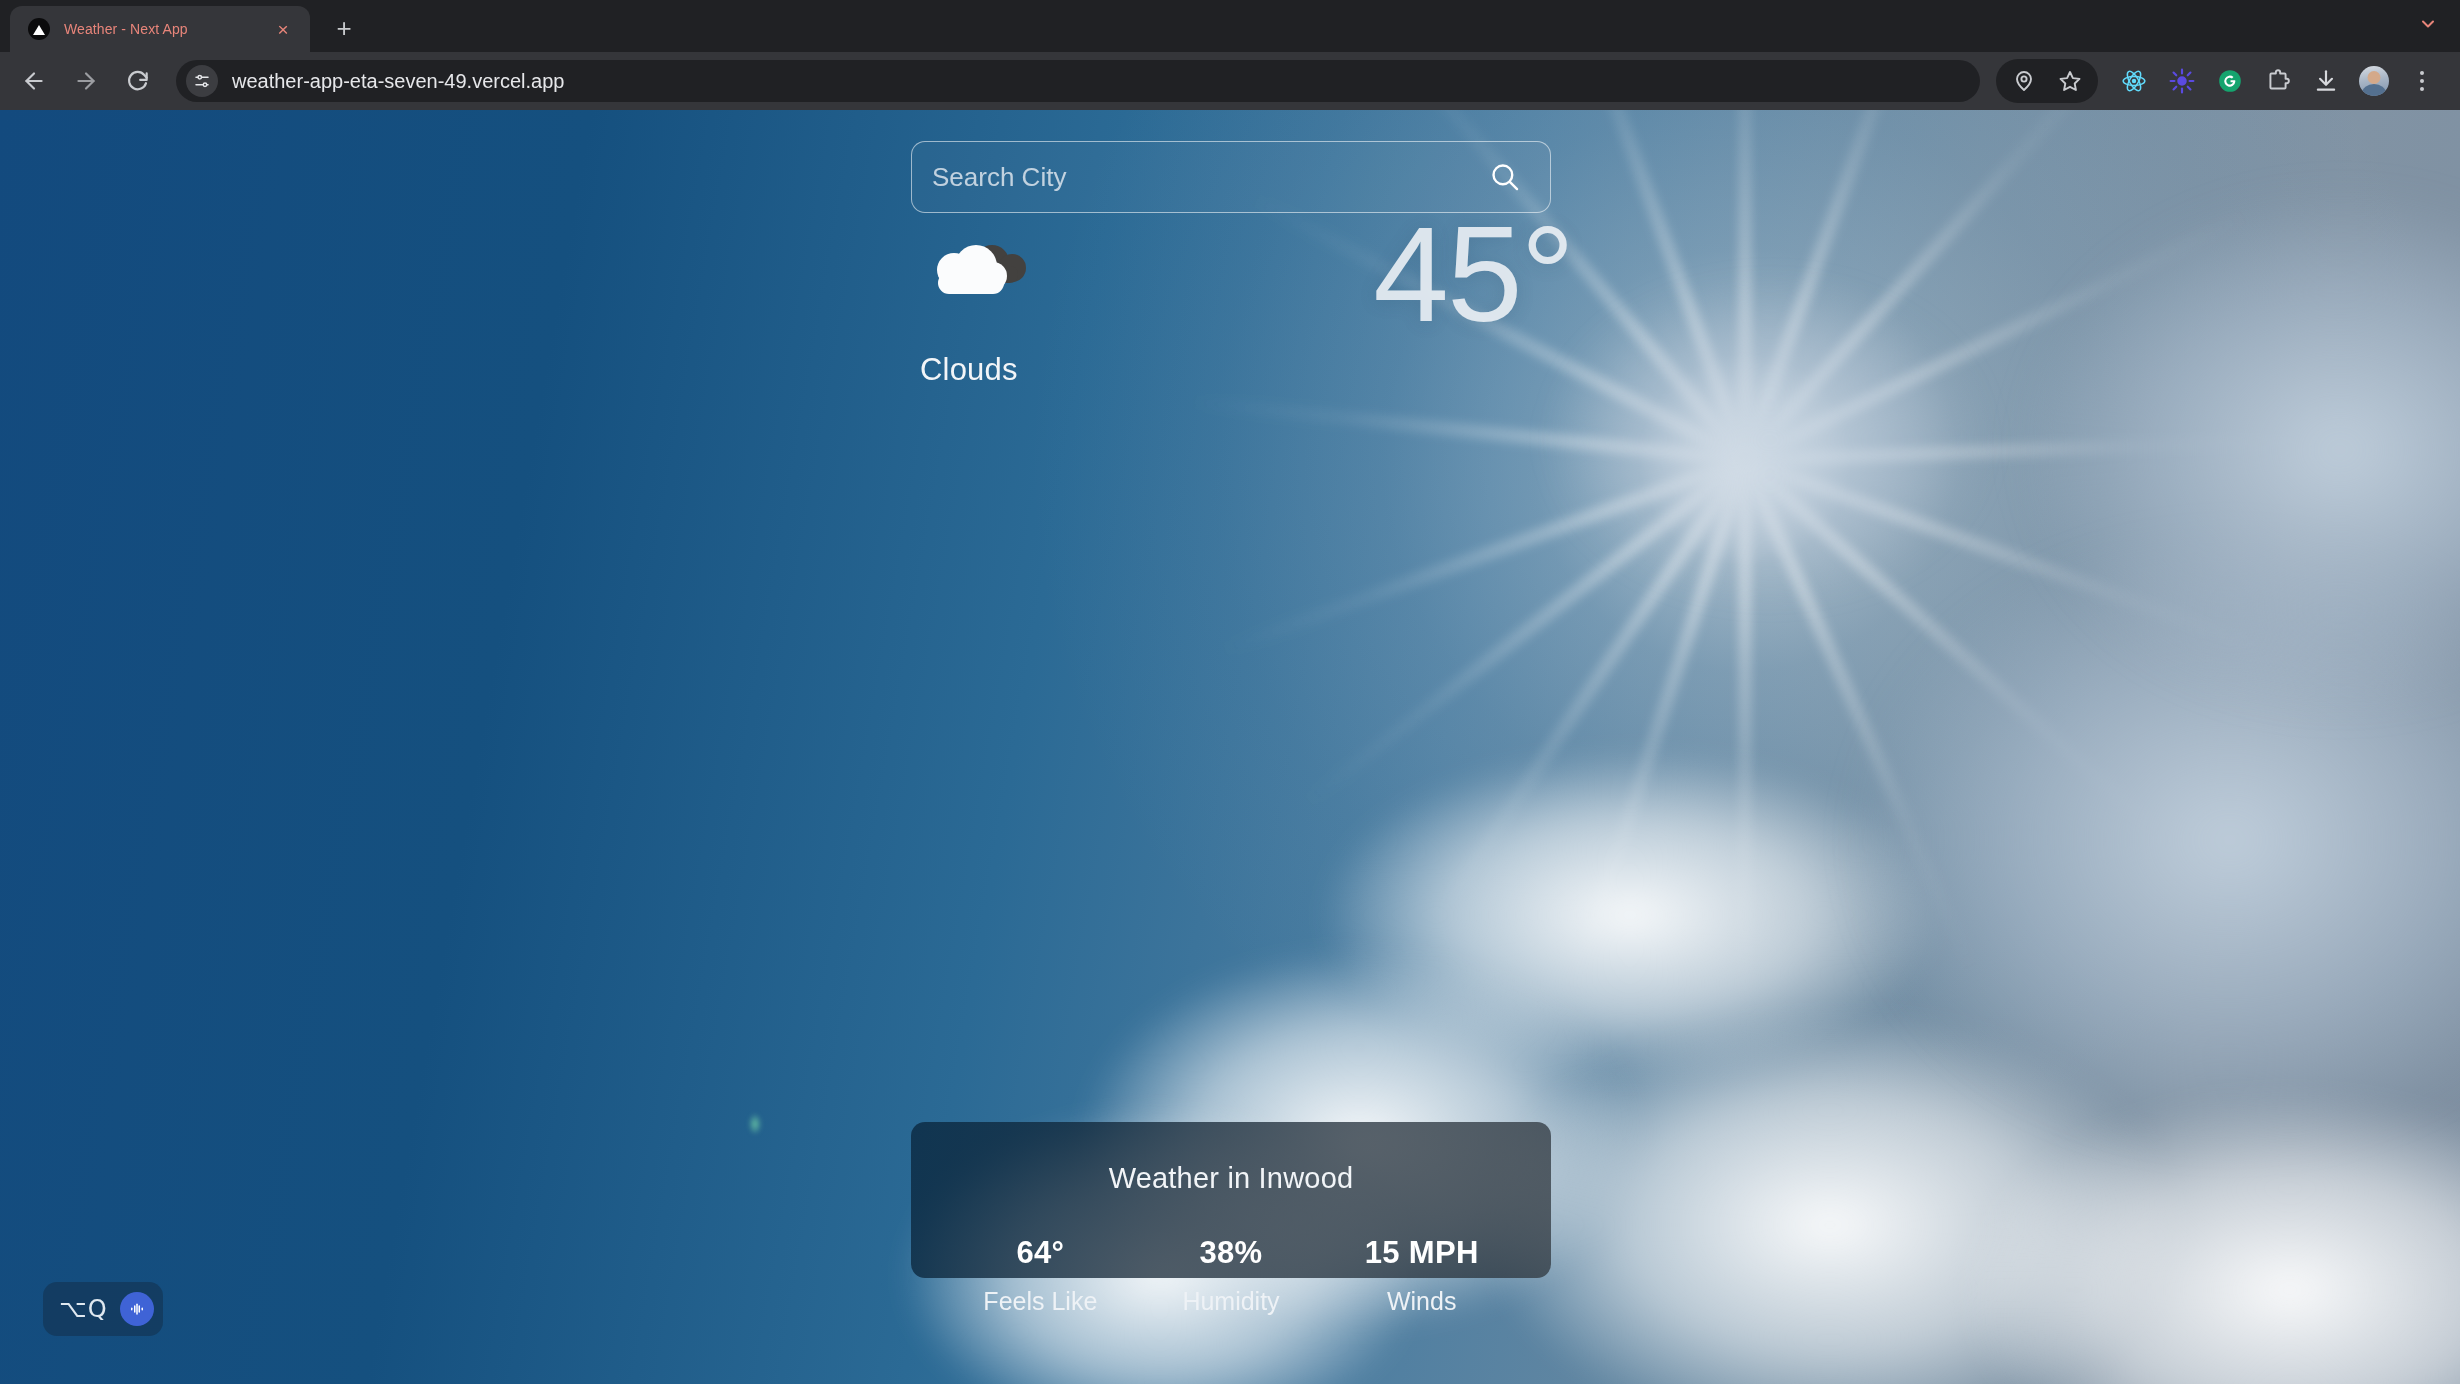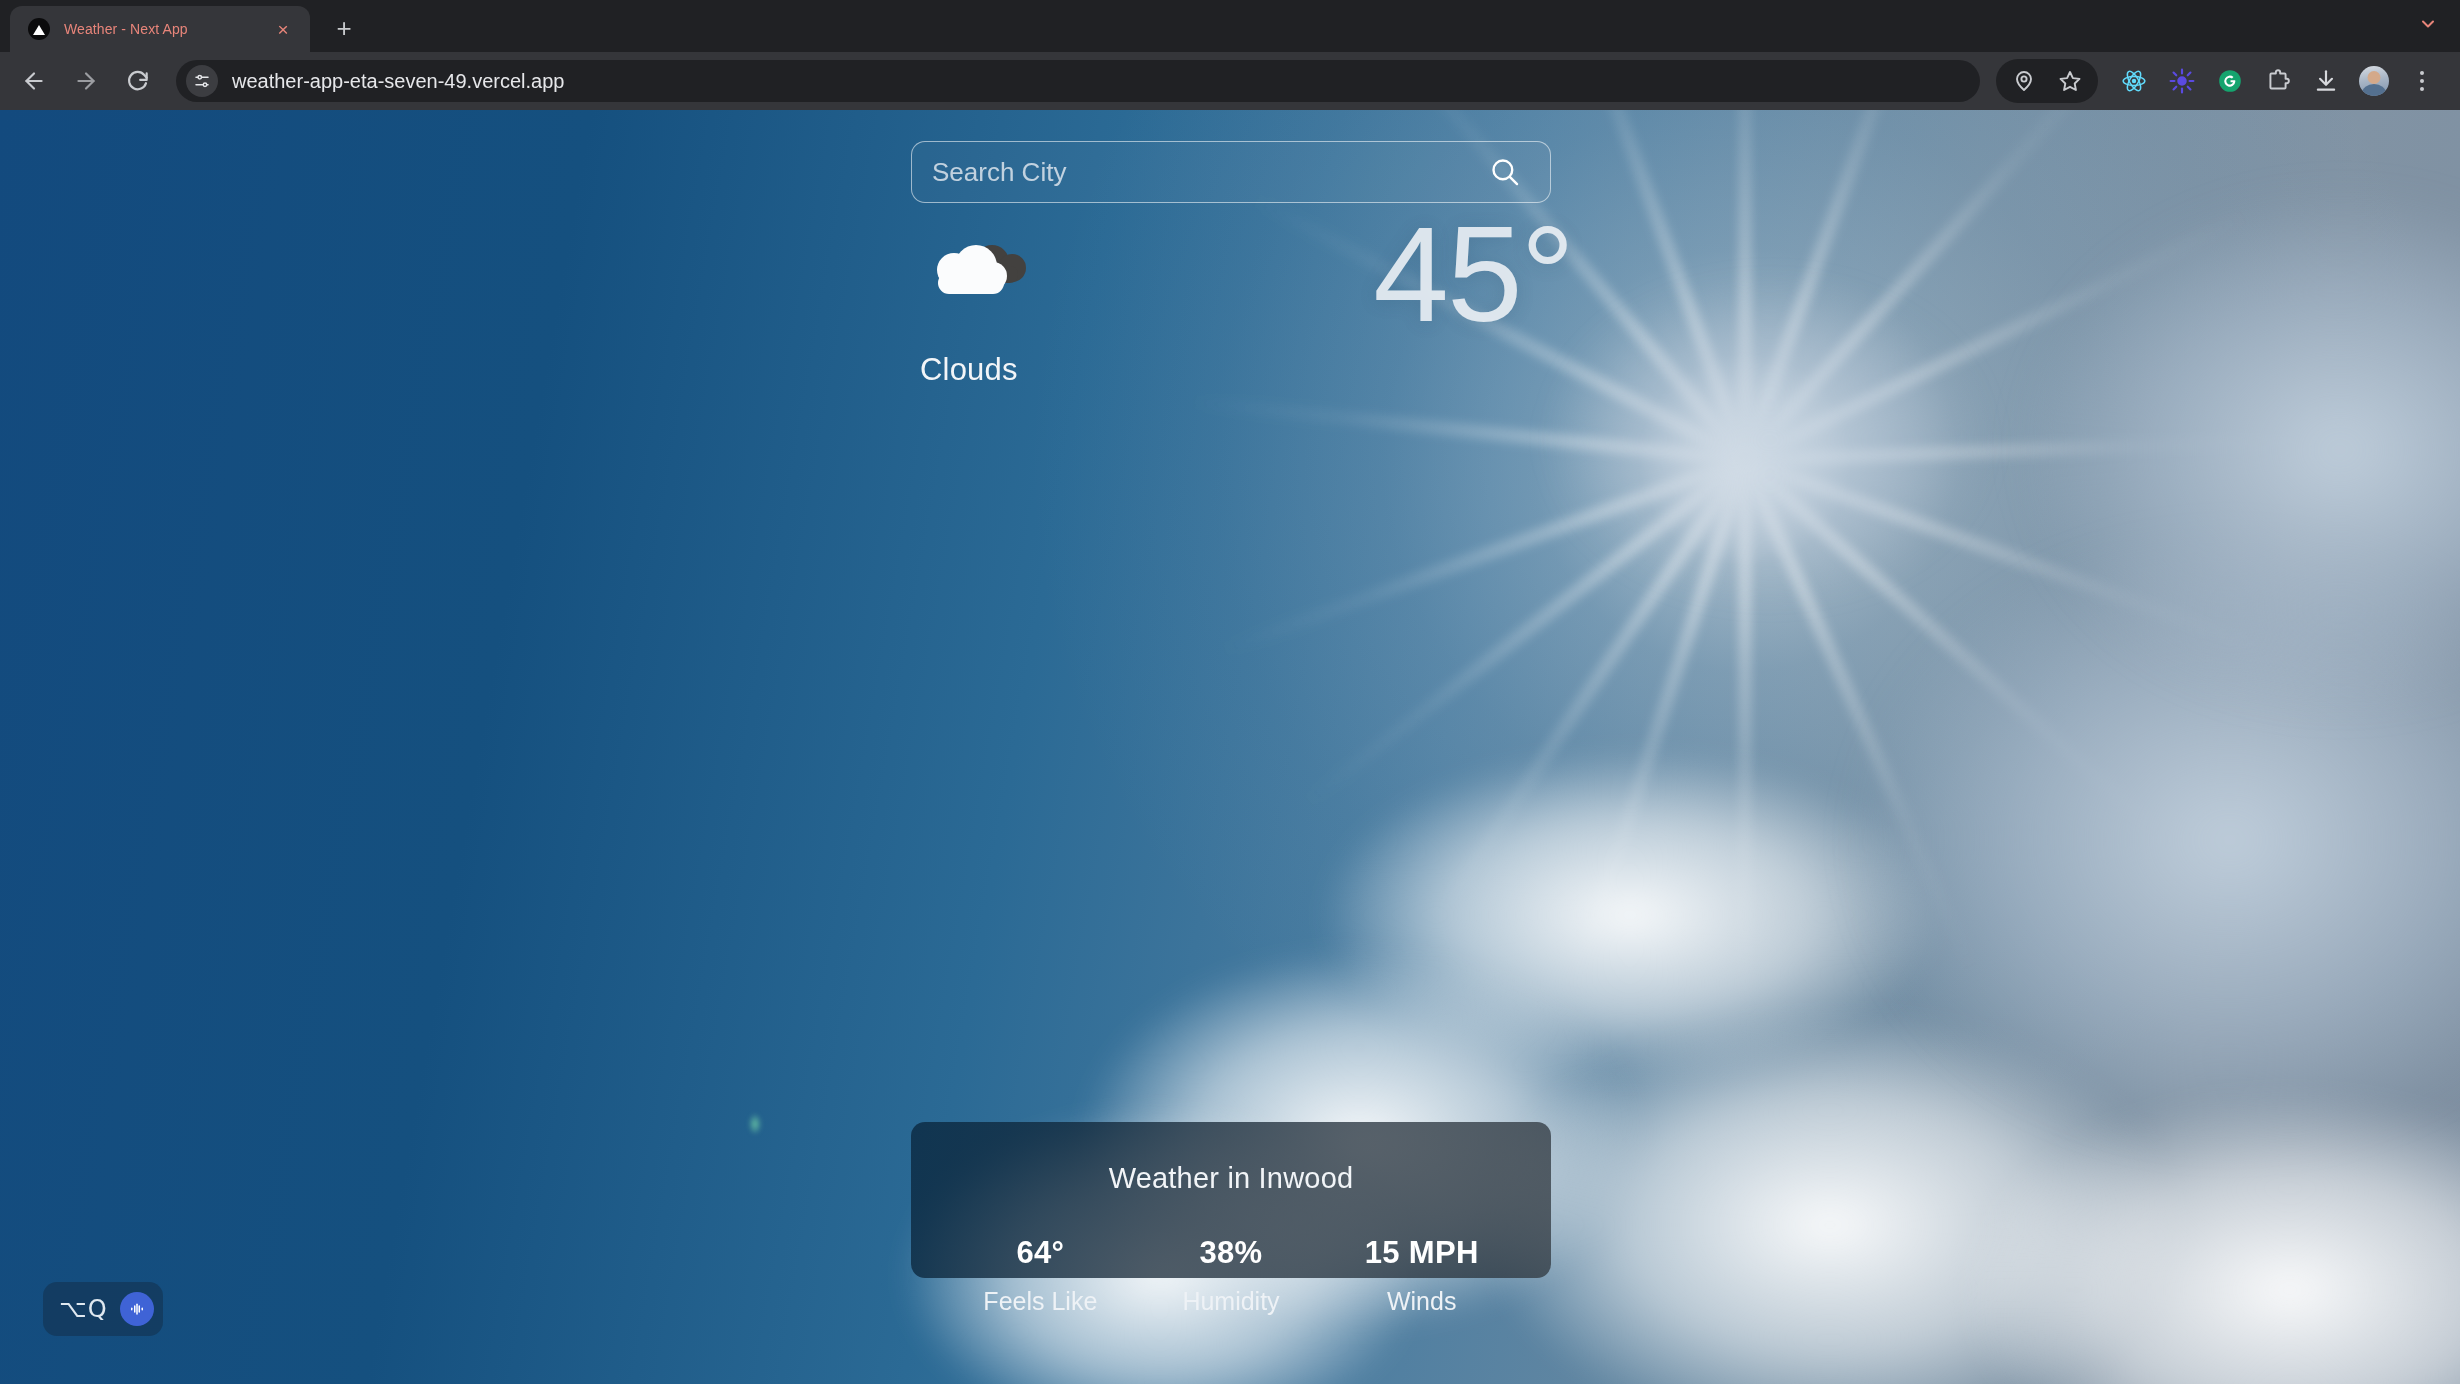--- a/index.html
+++ b/index.html
@@ -177,21 +177,21 @@
     width: 14px; height: 22px; border-radius: 50%;
     background: radial-gradient(closest-side, rgba(120,220,170,.75), rgba(110,210,160,0));
     filter: blur(2px);
   }
 
   
   .app { position: absolute; inset: 0; }
 
   .searchbar {
     position: absolute; left: 911px; top: 31px;
-    width: 640px; height: 62px;
+    width: 640px; height: 72px;
     border: 1.5px solid rgba(255,255,255,.55);
     border-radius: 14px;
     background: rgba(255,255,255,.03);
     display: flex; align-items: center;
     padding: 0 22px 0 20px;
   }
   .search-input {
     flex: 1 1 auto; background: transparent; border: none; outline: none;
     font-family: "Liberation Sans", sans-serif;
     font-size: 26px; color: #ffffff;

